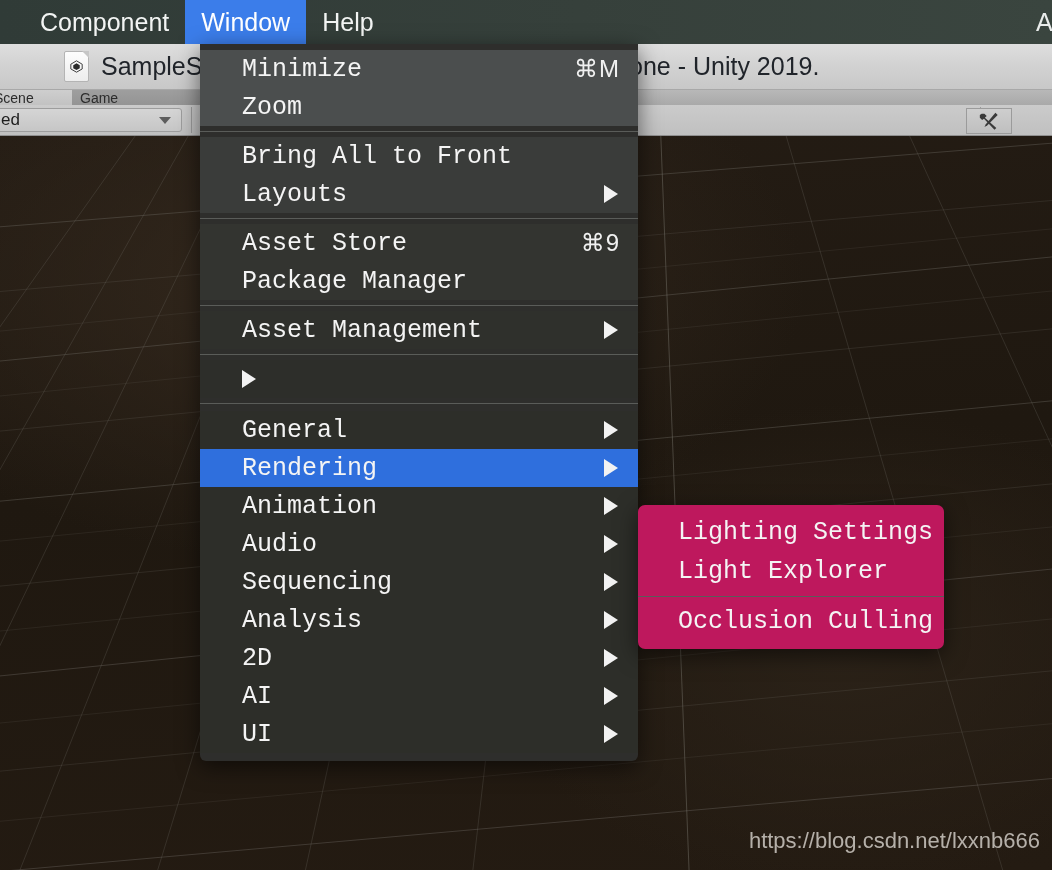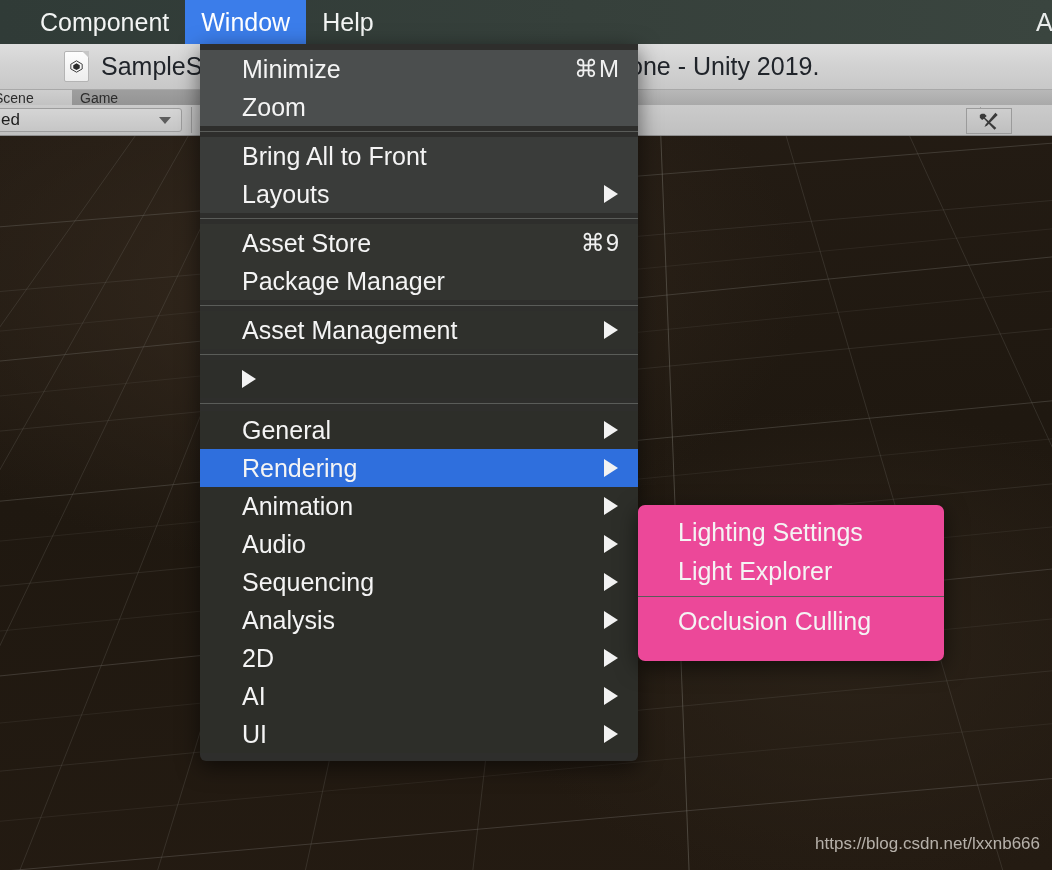--- a/index.html
+++ b/index.html
@@ -202,21 +202,21 @@
     position: relative;
     height: 38px;
     display: flex;
     align-items: center;
     padding: 0 18px 0 42px;
     color: #f4f4f4;
     font-size: 25px;
     box-sizing: border-box;
     white-space: nowrap;
   }
-  .menu-item .label { flex: 1; }
+  .menu-item .label { flex: 1; font-family: Liberation Mono, monospace; }
   .menu-item .shortcut {
     font-size: 24px;
     color: #f0f0f0;
     letter-spacing: 1px;
   }
   .menu-item.highlighted { background: #2f6fdd; }
   .arrow-right {
     width: 0; height: 0;
     border-top: 9px solid transparent;
     border-bottom: 9px solid transparent;
@@ -227,43 +227,43 @@
     height: 1px;
     background: #5a5c59;
     margin: 5px 0;
   }
 
   
   .submenu {
     position: absolute;
     left: 638px; top: 505px;
     width: 306px;
-    background: #ec4899;
+    background: #be185d;
     border-radius: 7px;
     box-shadow: 0 6px 22px rgba(0,0,0,.55);
-    padding: 8px 0 20px 0;
+    padding: 8px 0 8px 0;
     z-index: 60;
     box-sizing: border-box;
   }
   .submenu .menu-item {
     padding: 0 18px 0 40px;
     height: 39px;
   }
   .submenu .menu-sep {
     background: #5a5c59;
     margin: 5px 0;
   }
 
   
   .watermark {
     position: absolute;
     right: 12px;
     bottom: 16px;
     color: #cfcac4;
-    font-size: 17px;
+    font-size: 22px;
     opacity: .85;
     z-index: 30;
     white-space: nowrap;
   }
 </style>
 </head>
 <body>
 
 <div id="screen">
 

